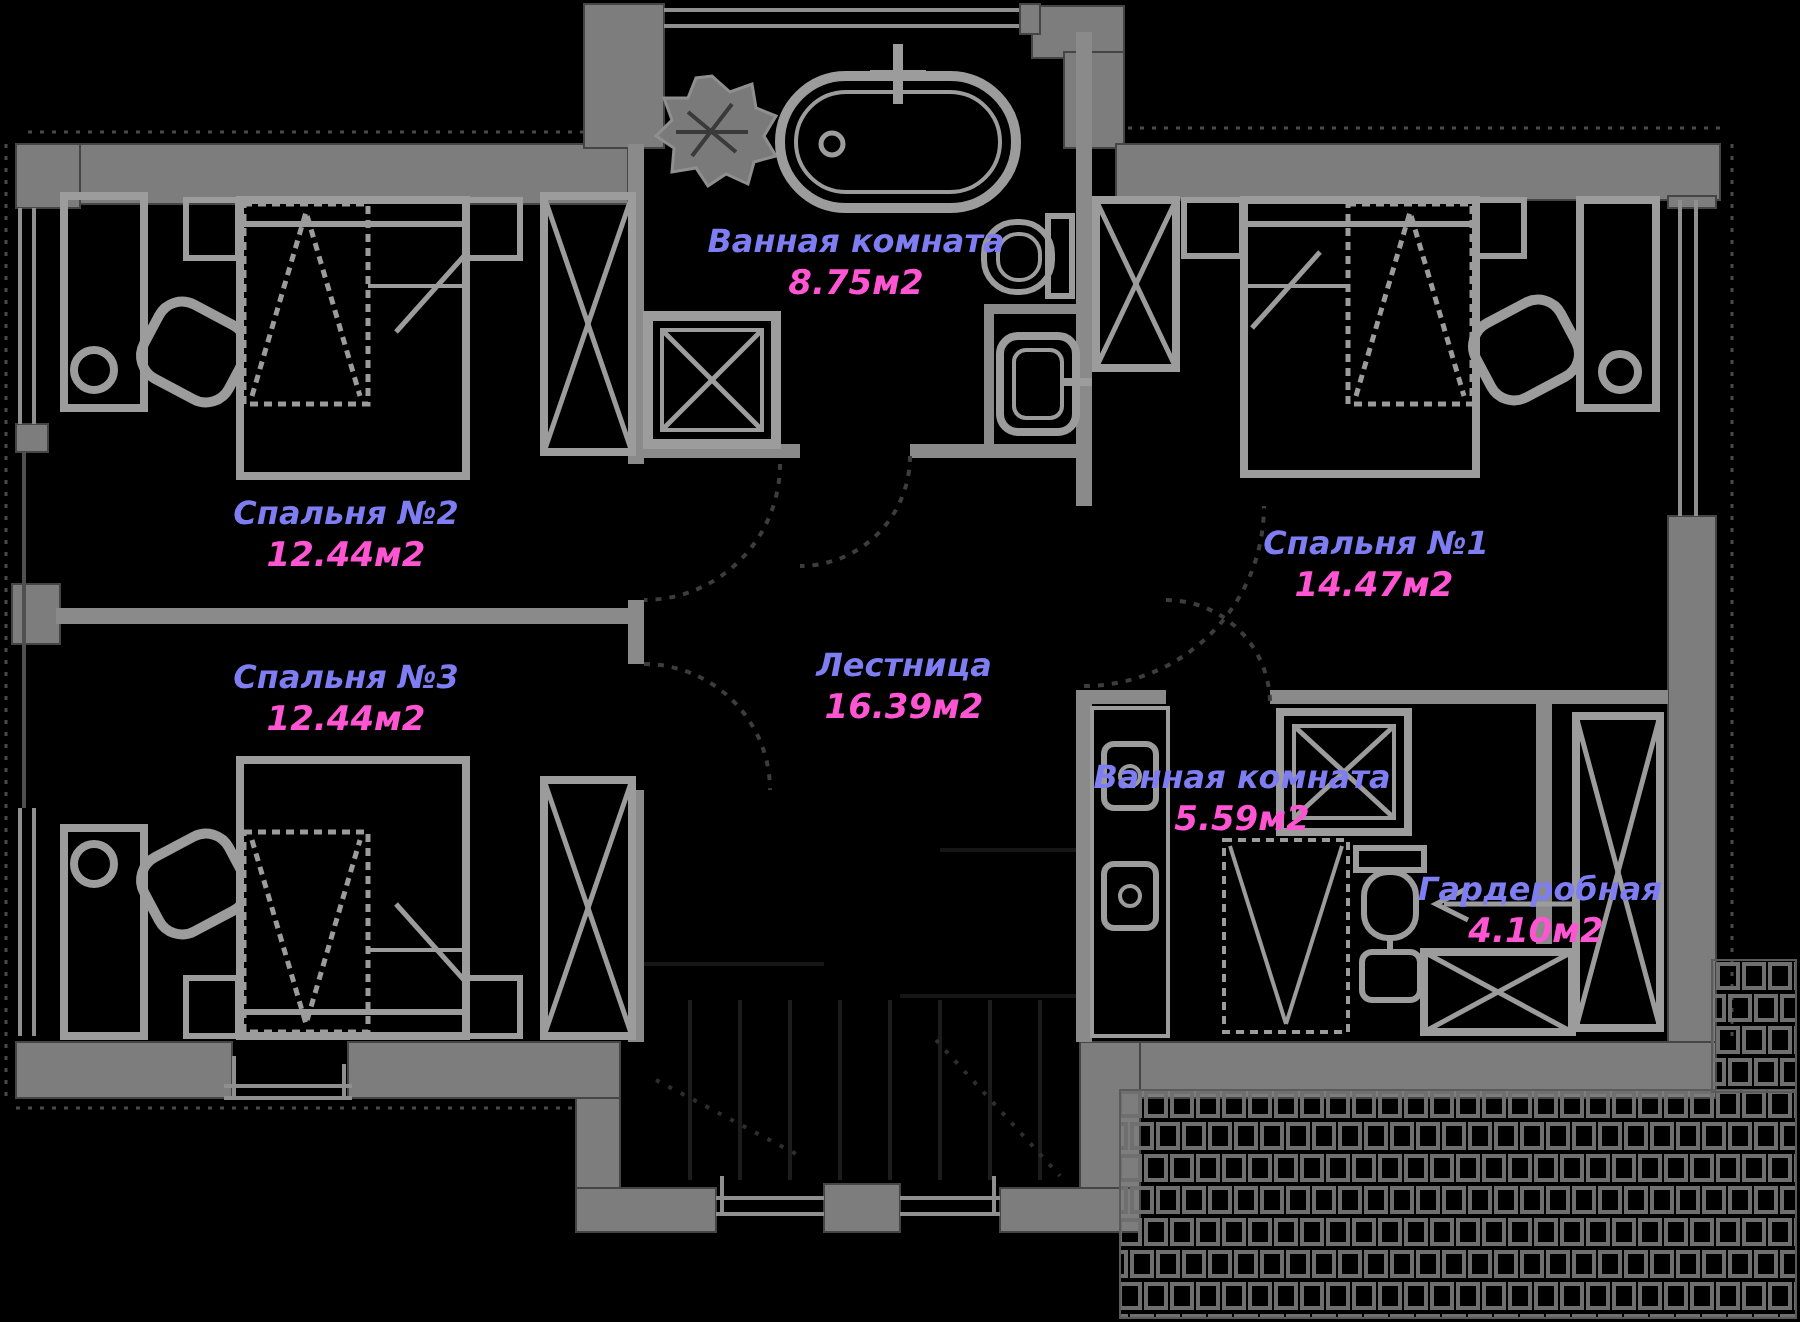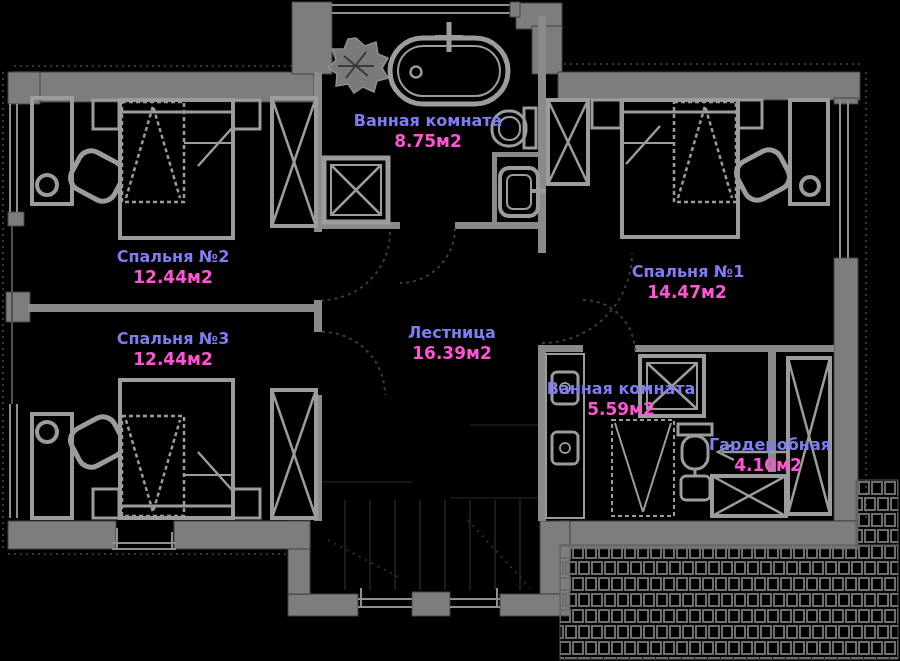--- a/index.html
+++ b/index.html
@@ -1,16 +1,16 @@
 <!DOCTYPE html>
 <html><head>
 <meta charset="utf-8">
 <style>
   html,body{margin:0;padding:0;background:#000;}
-  .canvas{position:relative;width:900px;height:661px;background:#f9a8d4;overflow:hidden;}
+  .canvas{position:relative;width:900px;height:661px;background:#f9a8d4;overflow:hidden;font-style:italic;}
   svg{display:block;}
   .wall{fill:#7d7d7d;stroke:#454545;stroke-width:1;}
   .thinwall{fill:#8a8a8a;stroke:none;}
   .furn{stroke:#9c9c9c;fill:none;}
   .furnfill{stroke:#9c9c9c;fill:#000;}
   .dashfurn{stroke:#9c9c9c;fill:none;stroke-dasharray:4 3;}
   .win{stroke:#8f8f8f;stroke-width:2;fill:none;}
   .door{stroke:#3d3d3d;stroke-width:2;fill:none;stroke-dasharray:3 4;}
   .site{stroke:#4a4a4a;stroke-width:1.5;fill:none;stroke-dasharray:2 4;}
   .step{stroke:#1c1c1c;stroke-width:2;}

